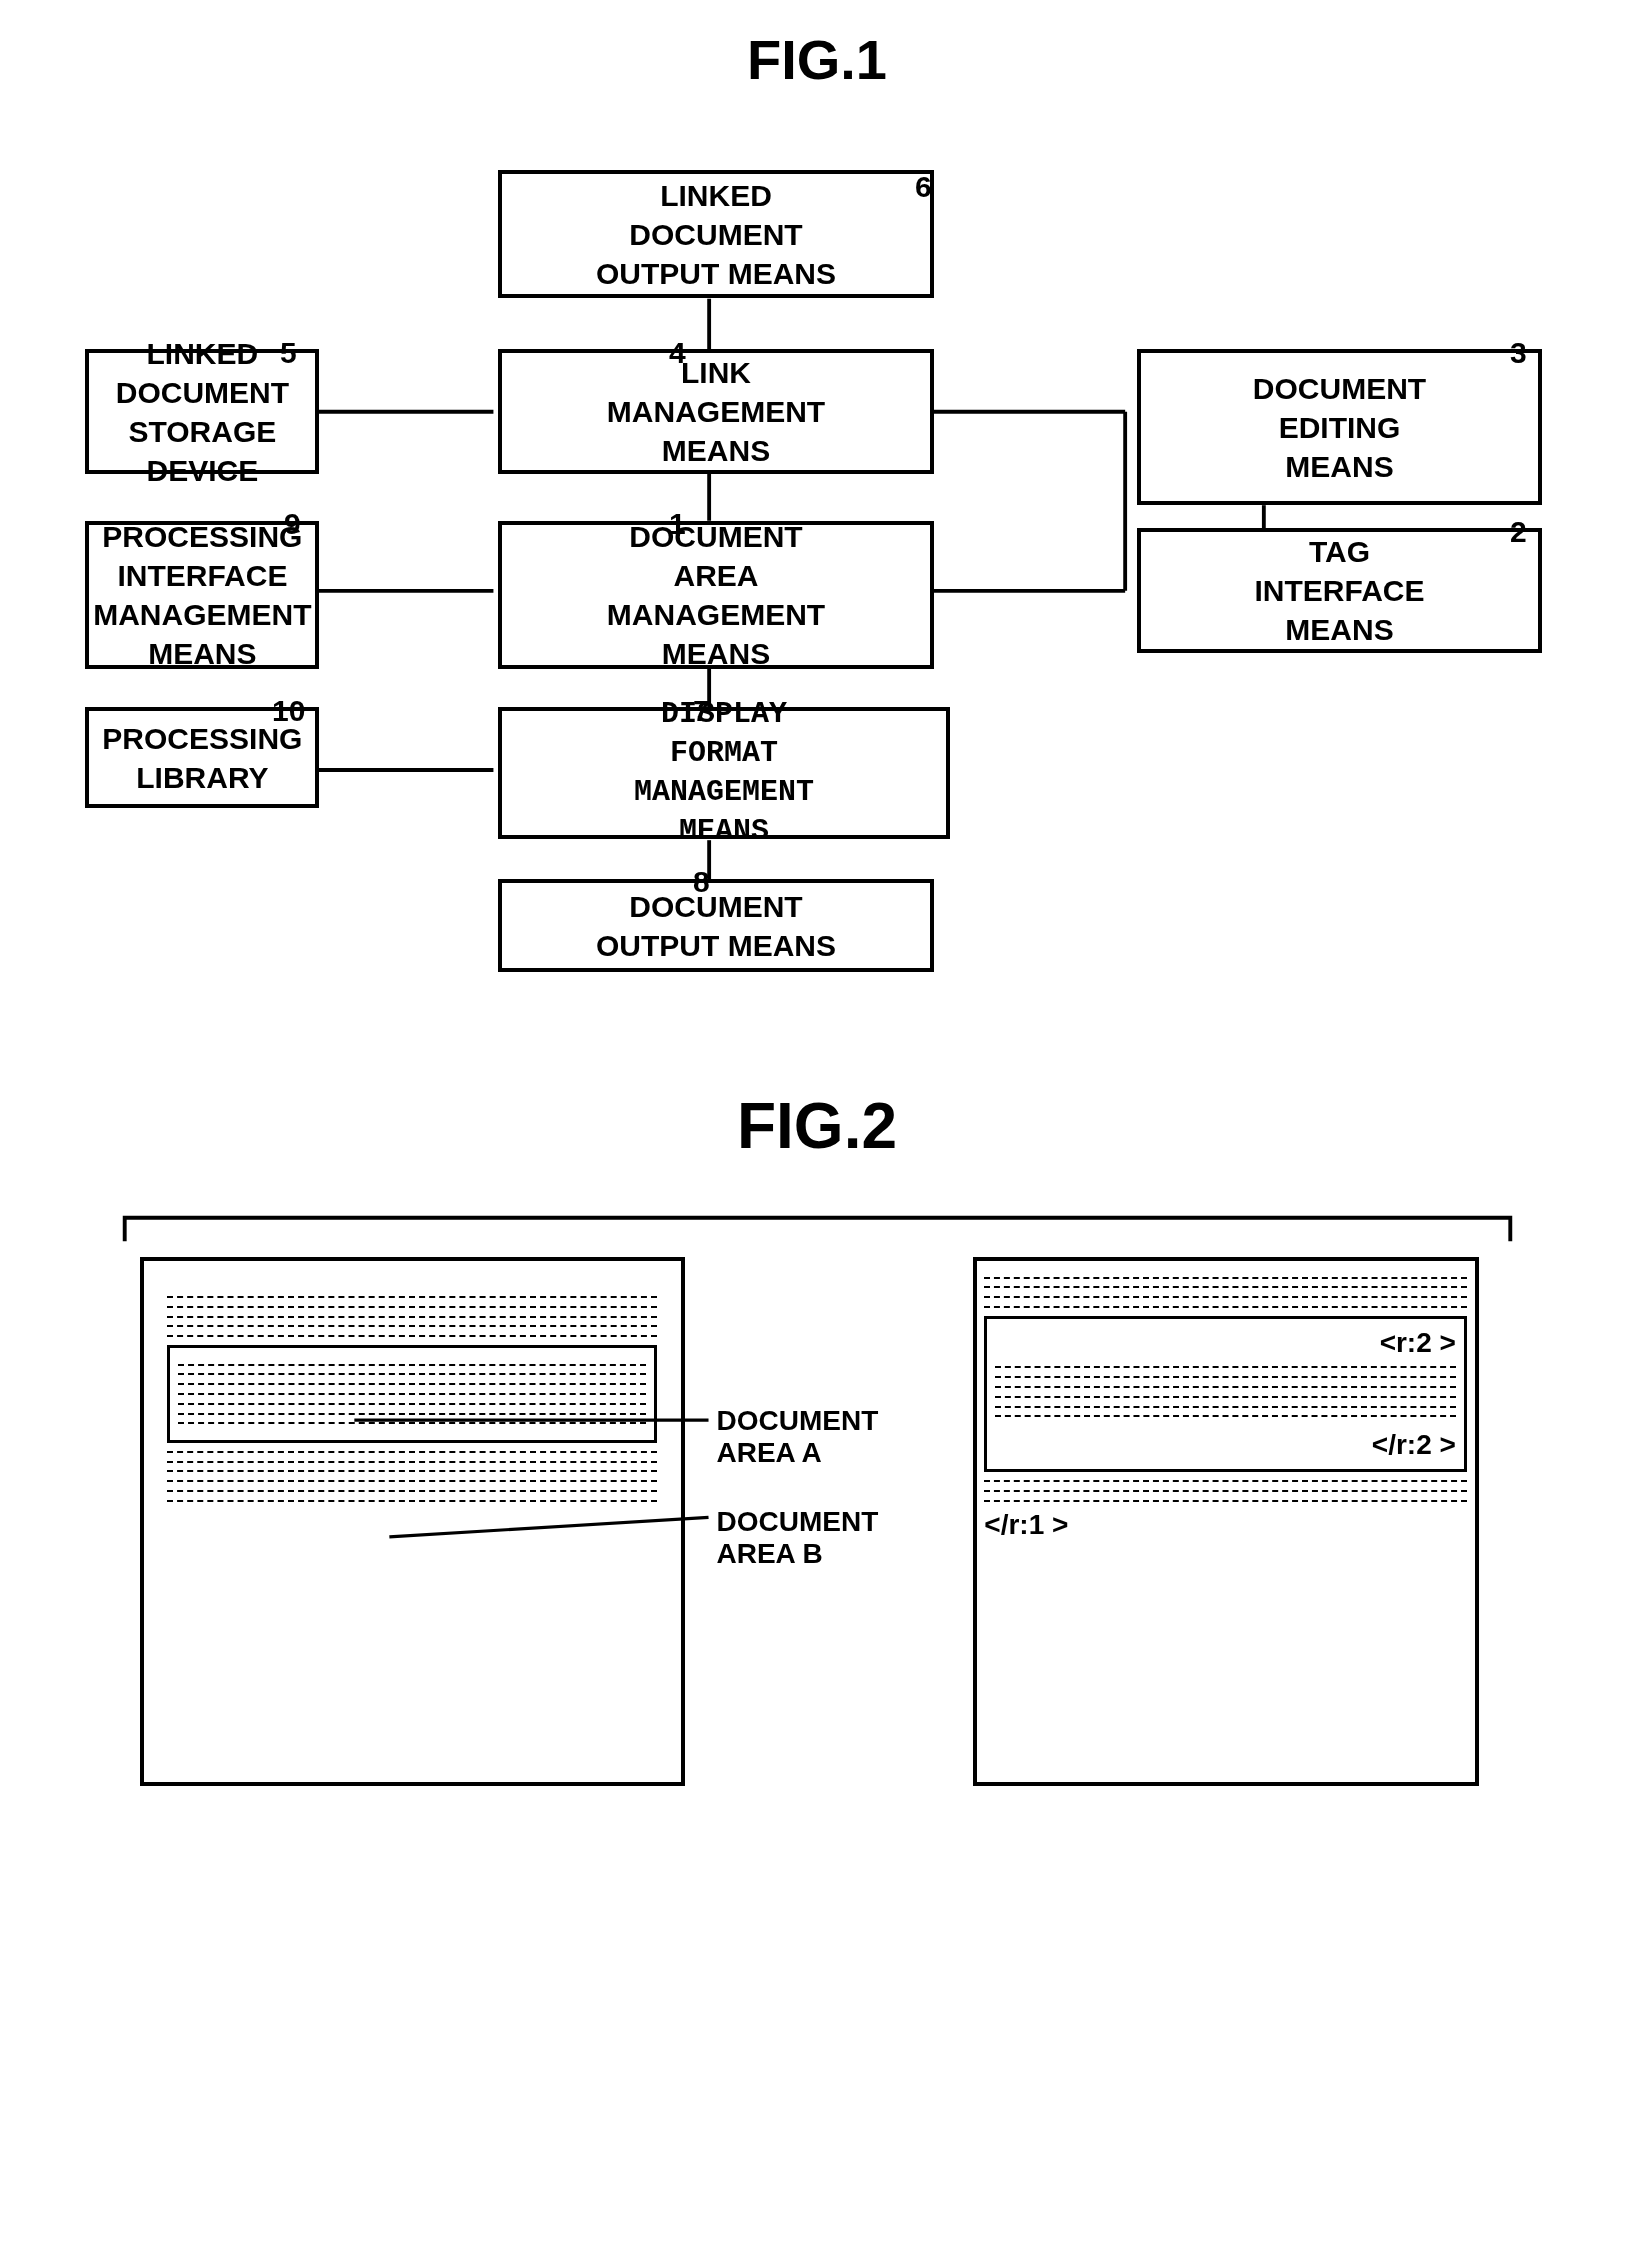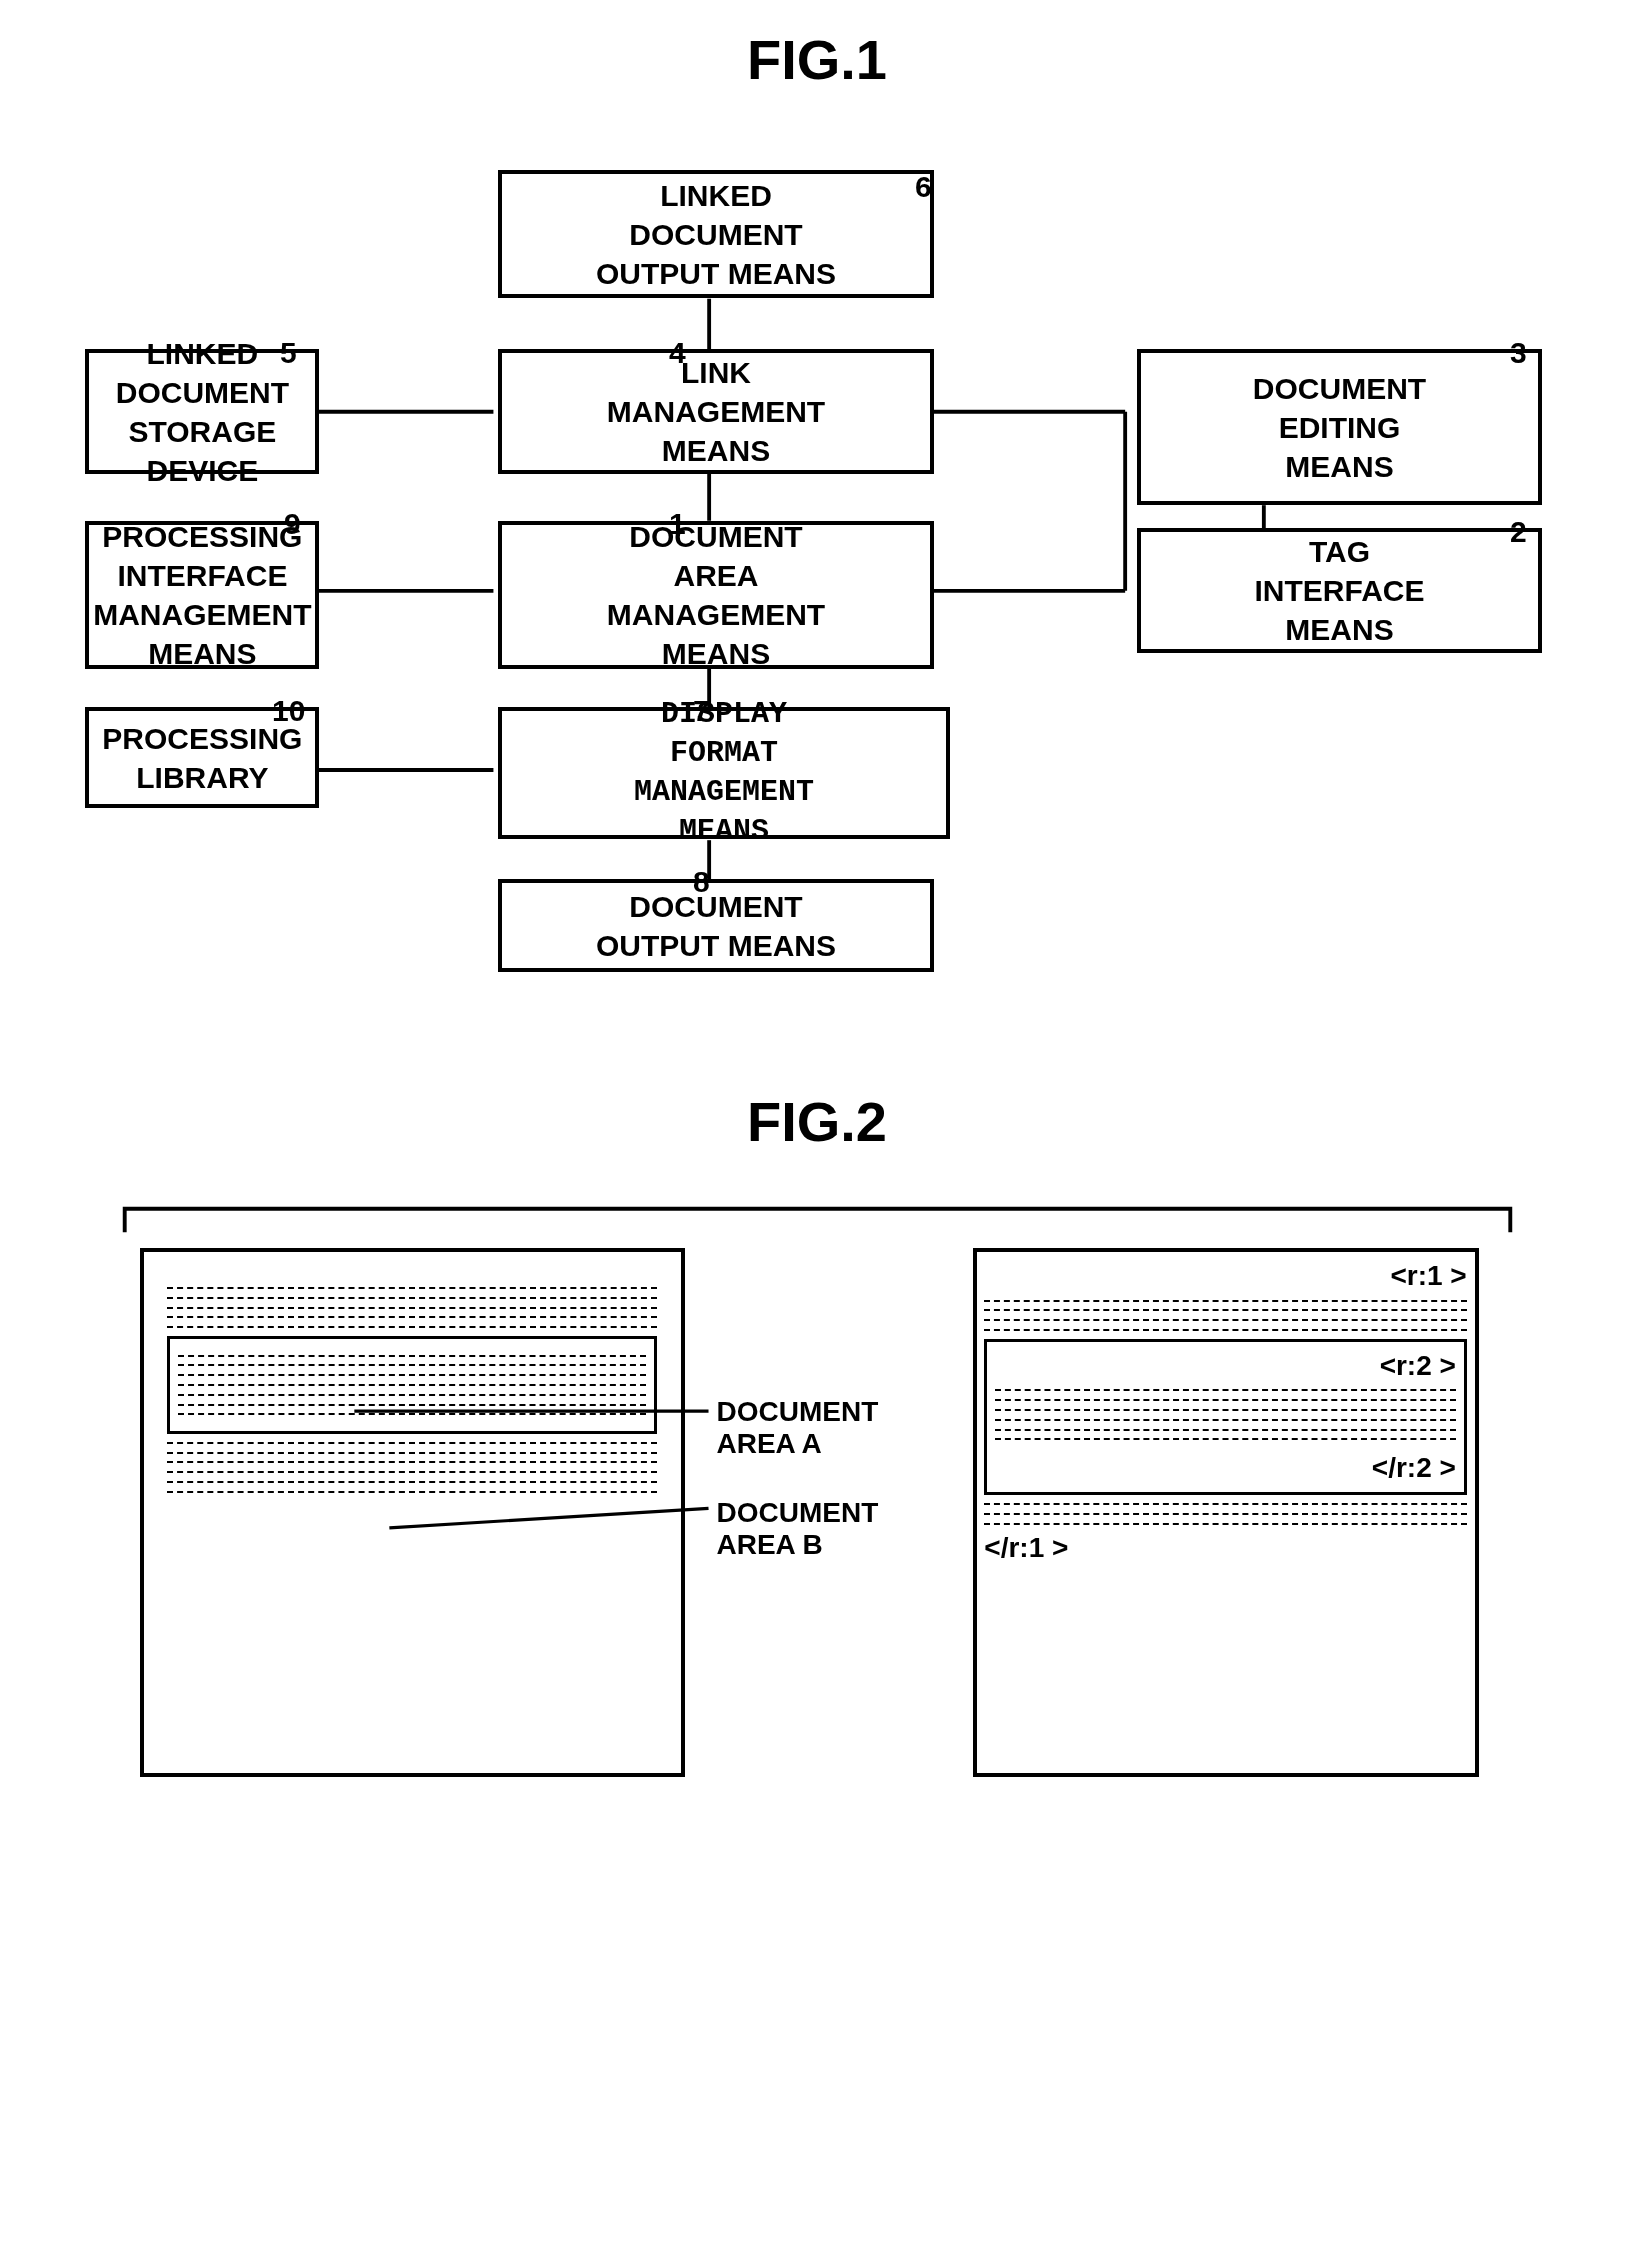--- a/index.html
+++ b/index.html
@@ -58,21 +58,21 @@
       position: absolute;
       top: 0; left: 0;
       width: 100%;
       height: 100%;
       pointer-events: none;
     }
 
     
     .fig2-title {
       text-align: center;
-      font-size: 56px;
+      font-size: 64px;
       font-weight: bold;
       margin-bottom: 47px;
       font-family: Arial, sans-serif;
     }
 
     .fig2-container {
       position: relative;
       width: 100%;
       height: 545px;
     }
@@ -248,21 +248,20 @@
       <span style="white-space:pre-line;">DOCUMENT
 AREA B</span>
     </div>
 
     <svg style="position:absolute;top:0;left:0;width:100%;height:100%;pointer-events:none;" viewBox="0 0 1900 780" preserveAspectRatio="none">
       <line x1="810" y1="395" x2="400" y2="420" stroke="#000" stroke-width="4"></line>
     </svg>
 
     <div style="position:absolute; left:895px; top:47px; width:506px; height:529px; border:4.7px solid #000; background:#fff; overflow:hidden; padding: 7.8px 7.8px;">
 
-      <div style="text-align:right; font-size:28px; font-weight:bold; font-family:Arial; margin-bottom:3.9px;">&lt;r:1 &gt;</div>
 
       <div class="dashed-line"></div>
       <div class="dashed-line"></div>
       <div class="dashed-line"></div>
       <div class="dashed-line"></div>
 
       <div style="border:3.1px solid #000; padding:7.8px; margin: 3.9px 0;">
 
         <div style="text-align:right; font-size:28px; font-weight:bold; font-family:Arial; margin-bottom:0;">&lt;r:2 &gt;</div>
         <div class="dashed-line"></div>

